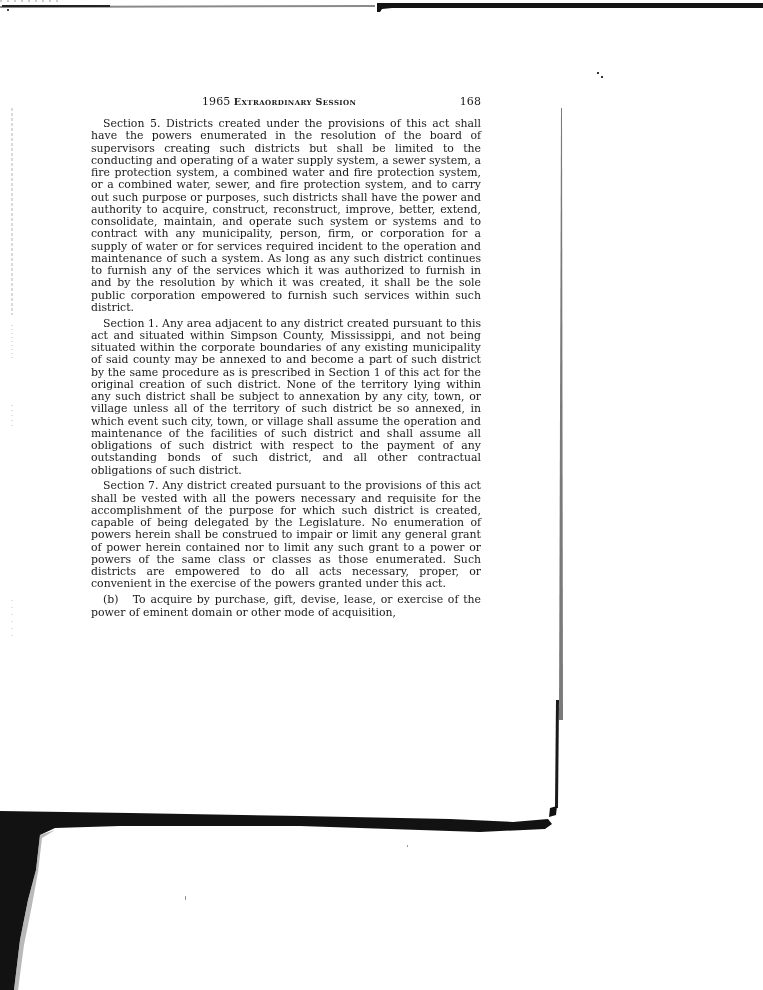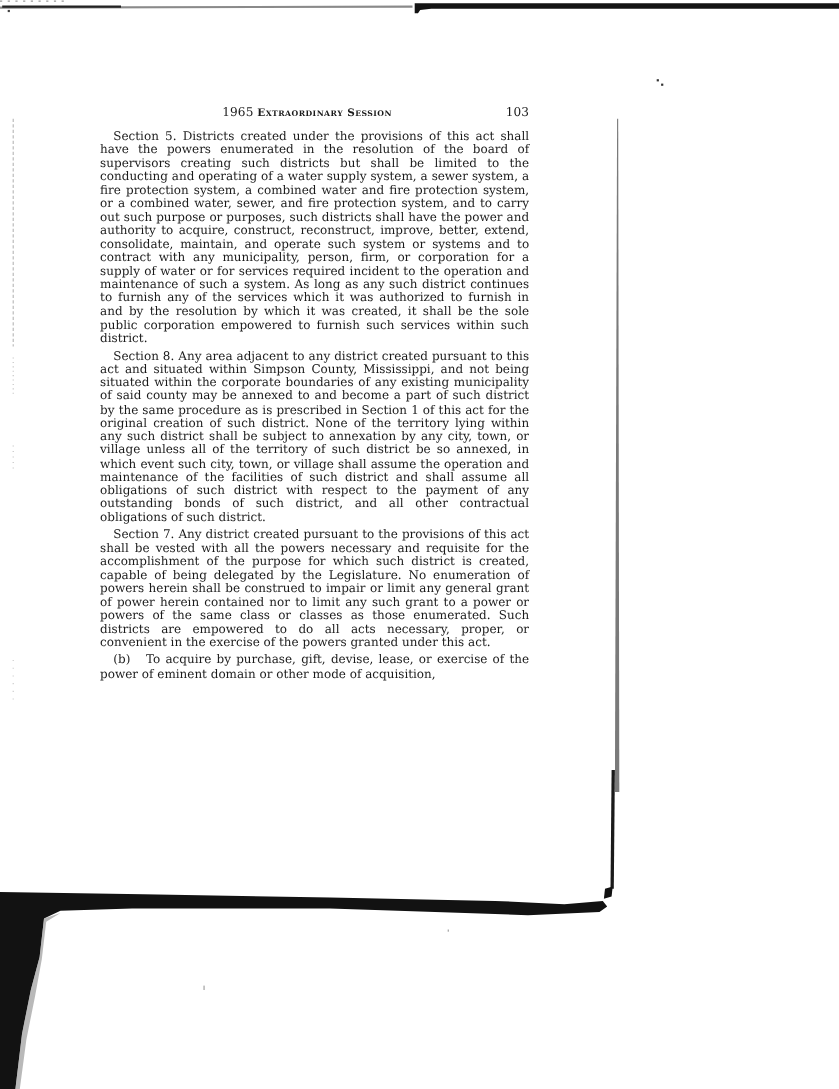--- a/index.html
+++ b/index.html
@@ -101,30 +101,30 @@
   <rect x="407" y="845" width="1" height="2" fill="#999"></rect>
 </svg>
 
 <main class="page-text">
 
   <header class="running-head">
     <span class="head-title">
       <span class="year">1965</span>
       <span class="session">Extraordinary Session</span>
     </span>
-    <span class="page-num">103</span>
+    <span class="page-num">168</span>
   </header>
 
   <div class="body-text">
     <p>
       <span>Section 5.</span>
       <span>Districts created under the provisions of this act shall have the powers enumerated in the resolution of the board of supervisors creating such districts but shall be limited to the conducting and operating of a water supply system, a sewer system, a fire protection system, a combined water and fire protection system, or a combined water, sewer, and fire protection system, and to carry out such purpose or purposes, such districts shall have the power and authority to acquire, construct, reconstruct, improve, better, extend, consolidate, maintain, and operate such system or systems and to contract with any municipality, person, firm, or corporation for a supply of water or for services required incident to the operation and maintenance of such a system. As long as any such district continues to furnish any of the services which it was authorized to furnish in and by the resolution by which it was created, it shall be the sole public corporation empowered to furnish such services within such district.</span>
     </p>
     <p>
-      <span>Section 8.</span>
+      <span>Section 1.</span>
       <span>Any area adjacent to any district created pursuant to this act and situated within Simpson County, Mississippi, and not being situated within the corporate boundaries of any existing municipality of said county may be annexed to and become a part of such district by the same procedure as is prescribed in Section 1 of this act for the original creation of such district. None of the territory lying within any such district shall be subject to annexation by any city, town, or village unless all of the territory of such district be so annexed, in which event such city, town, or village shall assume the operation and maintenance of the facilities of such district and shall assume all obligations of such district with respect to the payment of any outstanding bonds of such district, and all other contractual obligations of such district.</span>
     </p>
     <p>
       <span>Section 7.</span>
       <span>Any district created pursuant to the provisions of this act shall be vested with all the powers necessary and requisite for the accomplishment of the purpose for which such district is created, capable of being delegated by the Legislature. No enumeration of powers herein shall be construed to impair or limit any general grant of power herein contained nor to limit any such grant to a power or powers of the same class or classes as those enumerated. Such districts are empowered to do all acts necessary, proper, or convenient in the exercise of the powers granted under this act.</span>
     </p>
     <p class="clause-wrap">
       <span>(b)</span>&nbsp;&nbsp;
       <span>To acquire by purchase, gift, devise, lease, or exercise of the power of eminent domain or other mode of acquisition,</span>
     </p>

